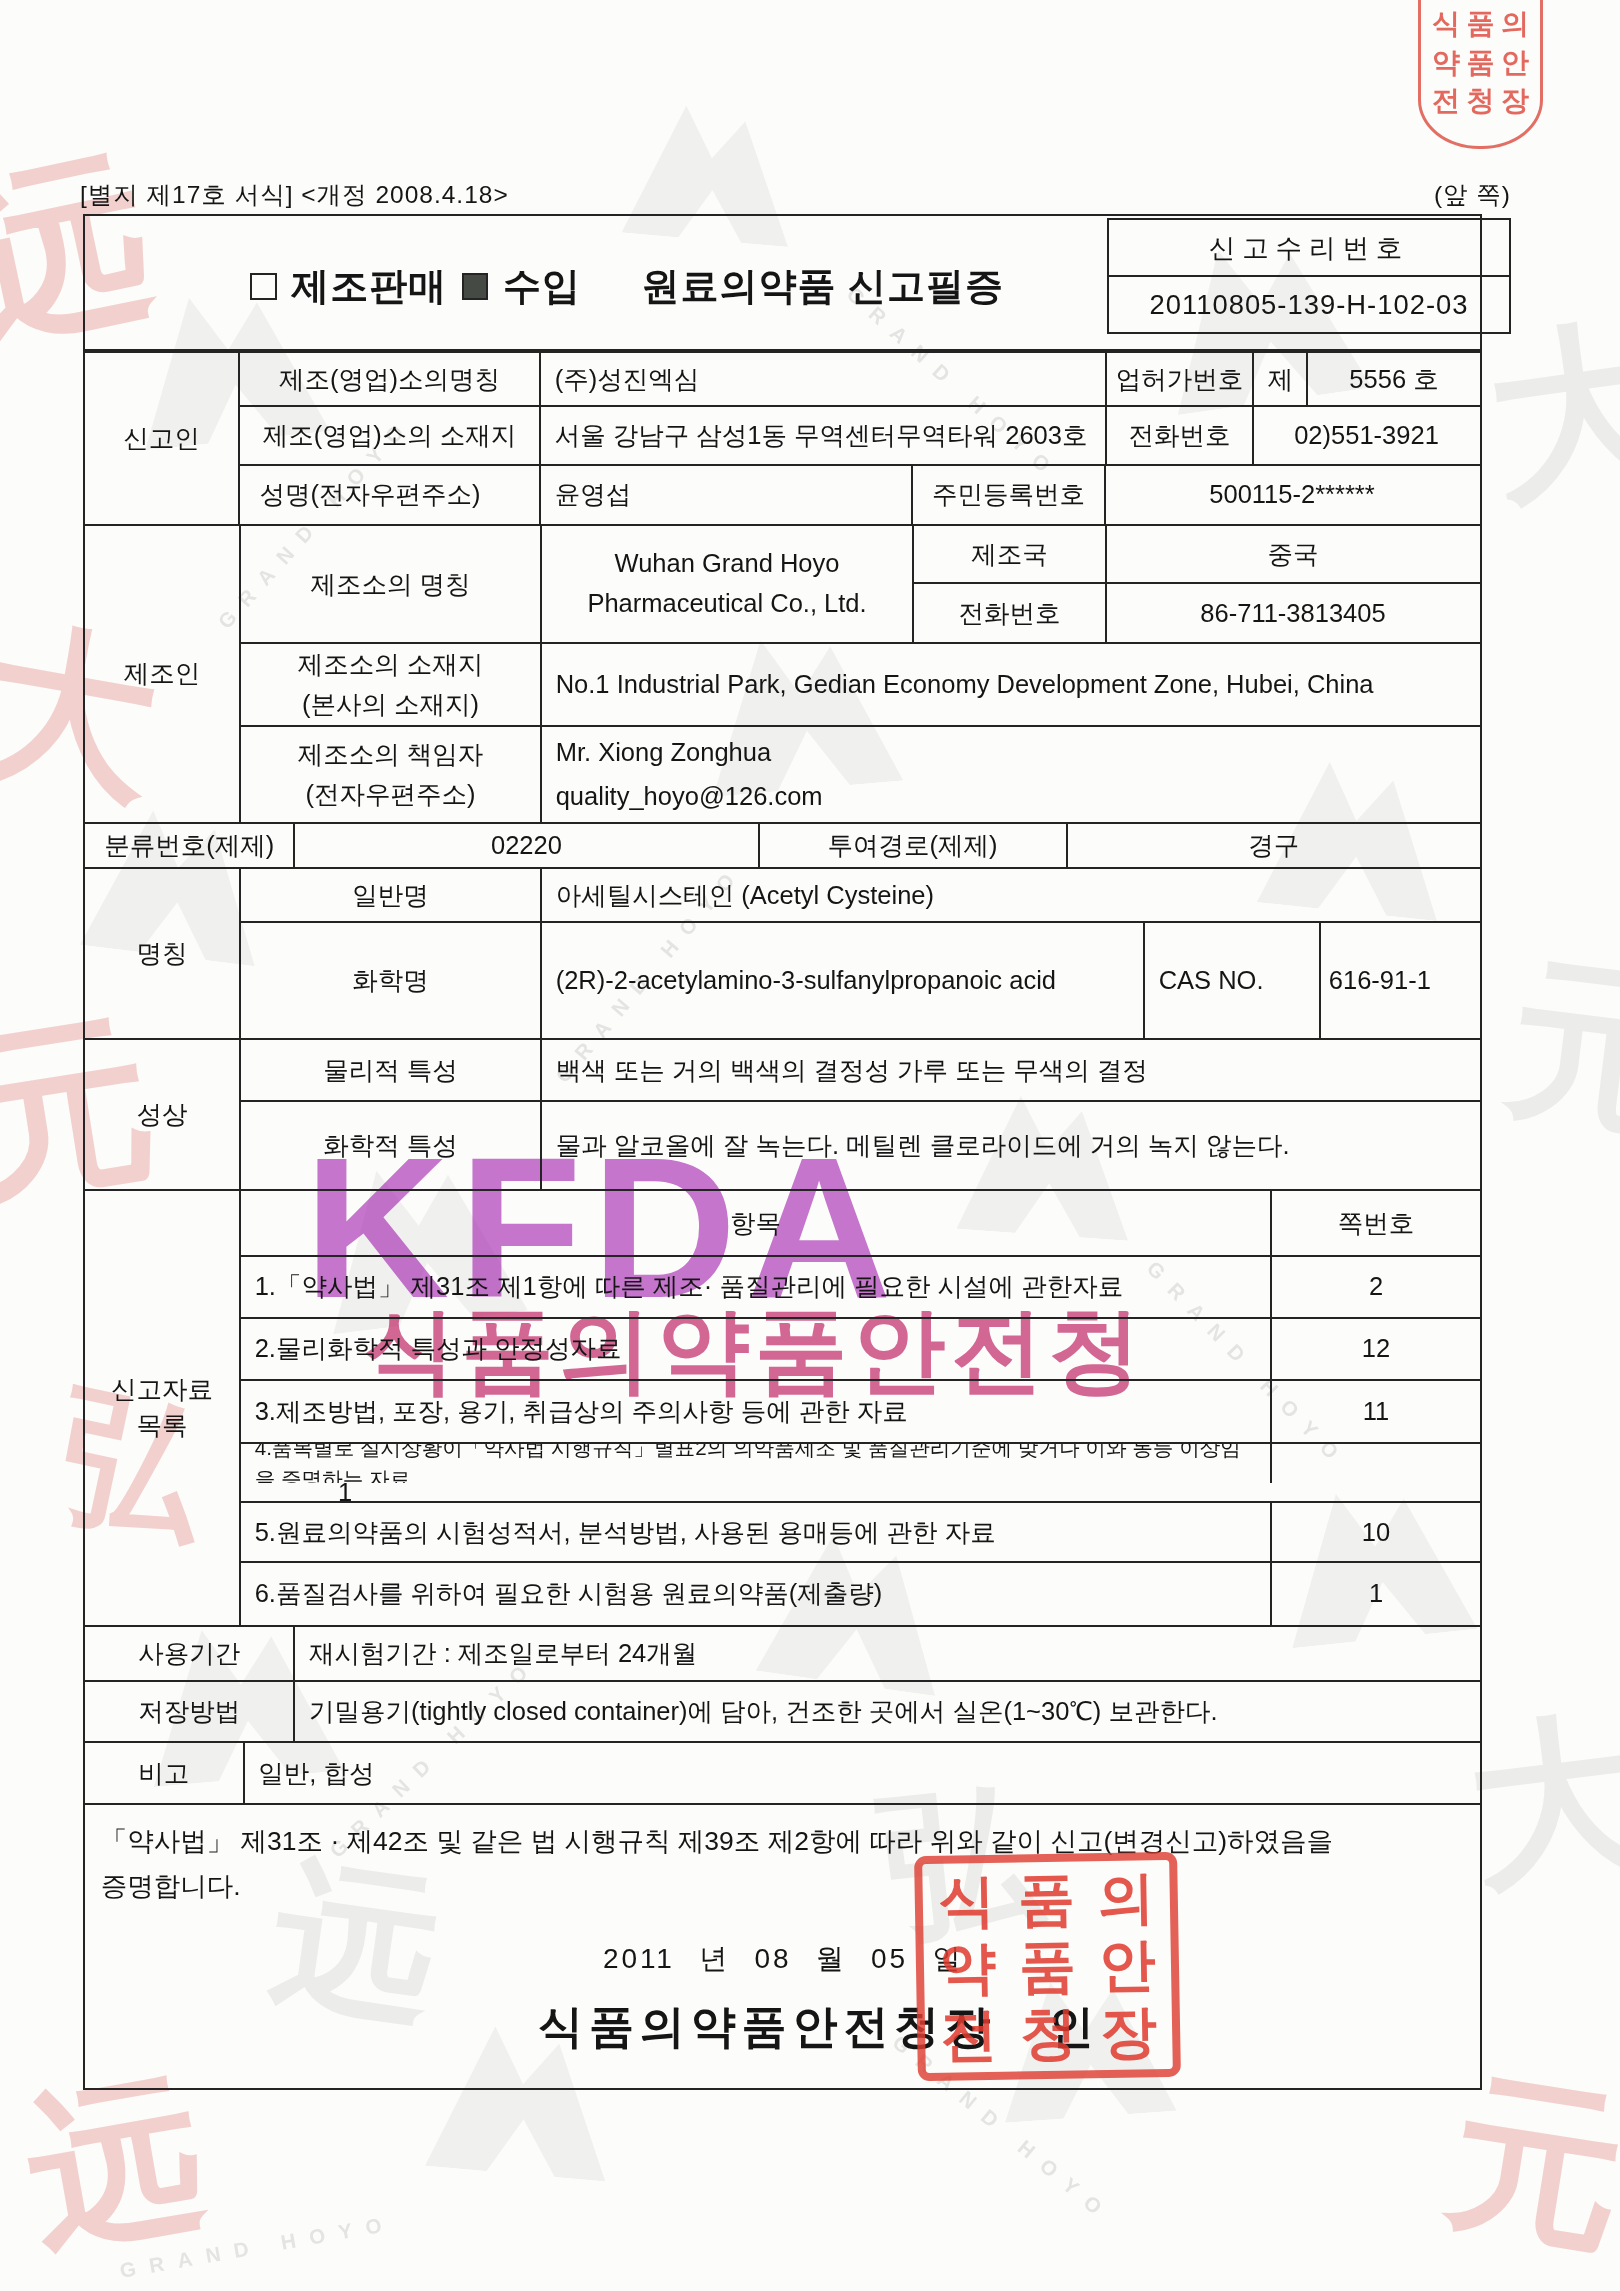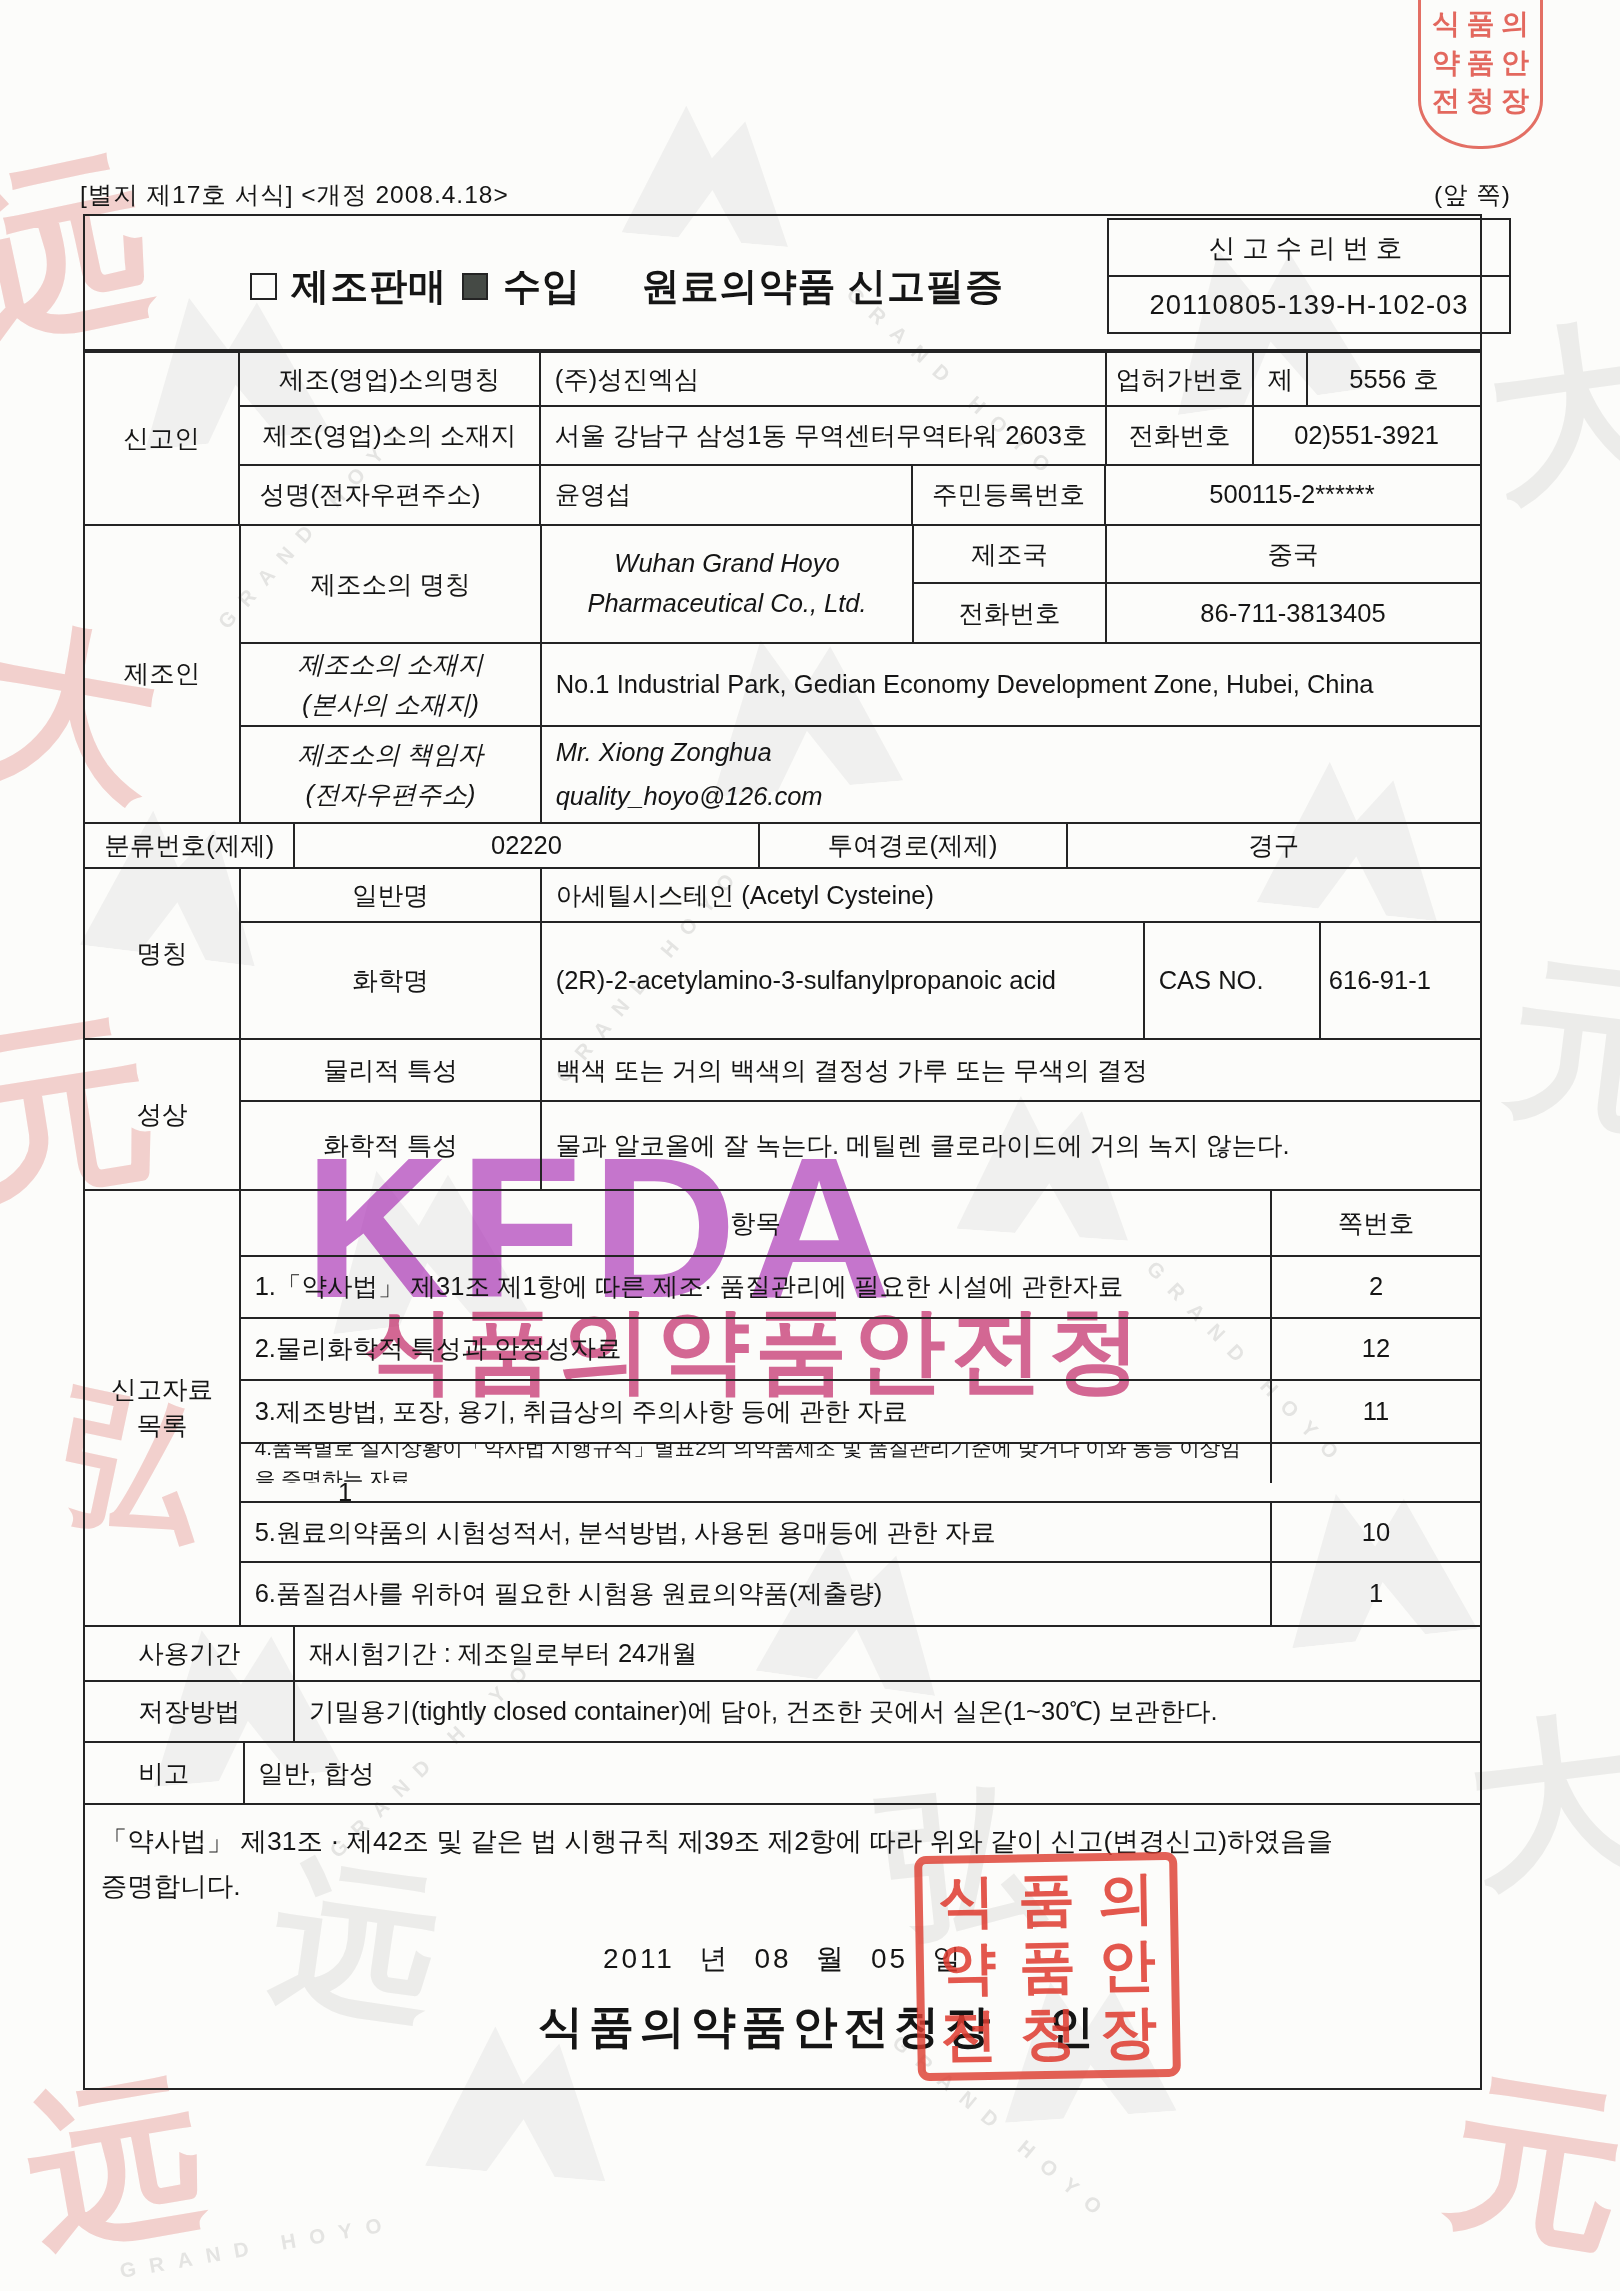--- a/index.html
+++ b/index.html
@@ -40,21 +40,21 @@
   .tr:last-child{border-bottom:none;}
   .td{border-right:2px solid #242424;box-sizing:border-box;display:flex;align-items:center;
       padding:0 13.7px;overflow:hidden;}
   .td:last-child{border-right:none;}
   .td.c{justify-content:center;text-align:center;padding:0 3.9px;}
   .grp{display:flex;border-bottom:2px solid #242424;box-sizing:border-box;}
   .glabel{width:160px;border-right:2px solid #242424;box-sizing:border-box;display:flex;
           flex-direction:column;align-items:center;justify-content:center;line-height:1.4;}
   .gbody{flex:1;display:flex;flex-direction:column;}
   .gbody .tr:last-child{border-bottom:none;}
-  .two-line{display:flex;flex-direction:column;justify-content:center;line-height:1.55;font-style:italic;}
+  .two-line{display:flex;flex-direction:column;justify-content:center;line-height:1.55;}
   .small-item{font-size:20.6px;line-height:1.5;}
   
   .footer{position:relative;height:283px;font-size:26.5px;box-sizing:border-box;}
   .stmt{padding:13.7px 21.6px 0 15.7px;line-height:1.7;}
   .cert-date{position:absolute;left:518px;top:135px;font-size:28px;letter-spacing:2.9px;word-spacing:13.7px;}
   .cert-signer{position:absolute;left:453px;top:192px;font-size:45px;font-weight:bold;letter-spacing:5.9px;}
   .cert-in{position:absolute;left:964px;top:192px;font-size:45px;font-weight:bold;}
   .stamp{position:absolute;left:831px;top:49px;width:263px;height:225px;
          border:8.8px solid rgba(221,62,50,.82);border-radius:11.8px;box-sizing:border-box;
          display:grid;grid-template-columns:repeat(3,1fr);place-items:center;padding:3.9px;

